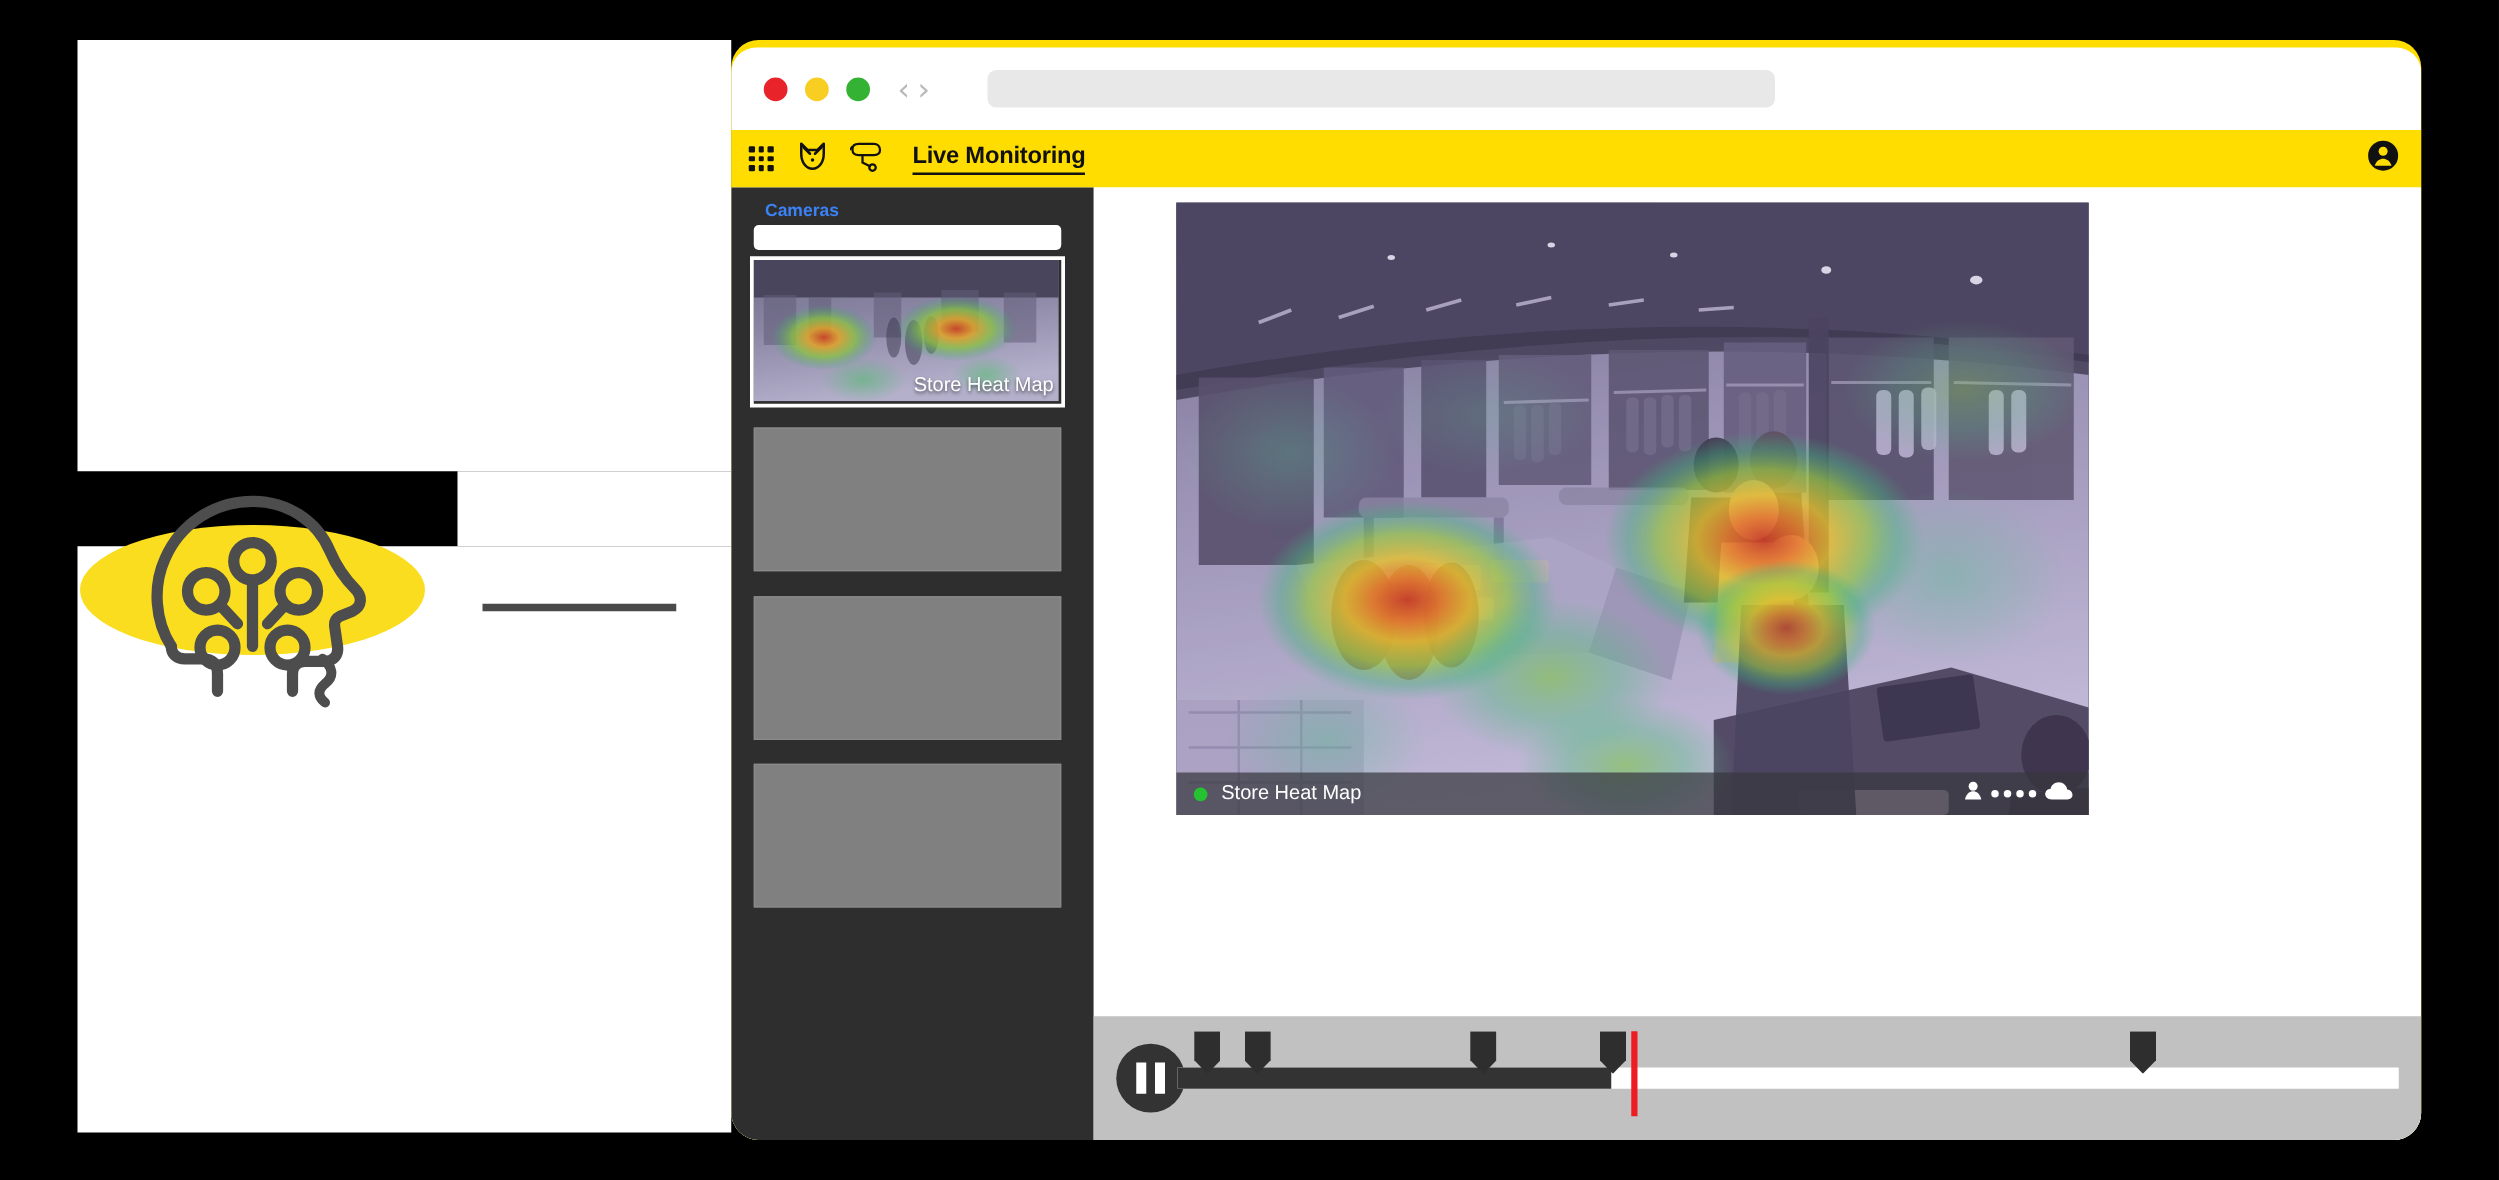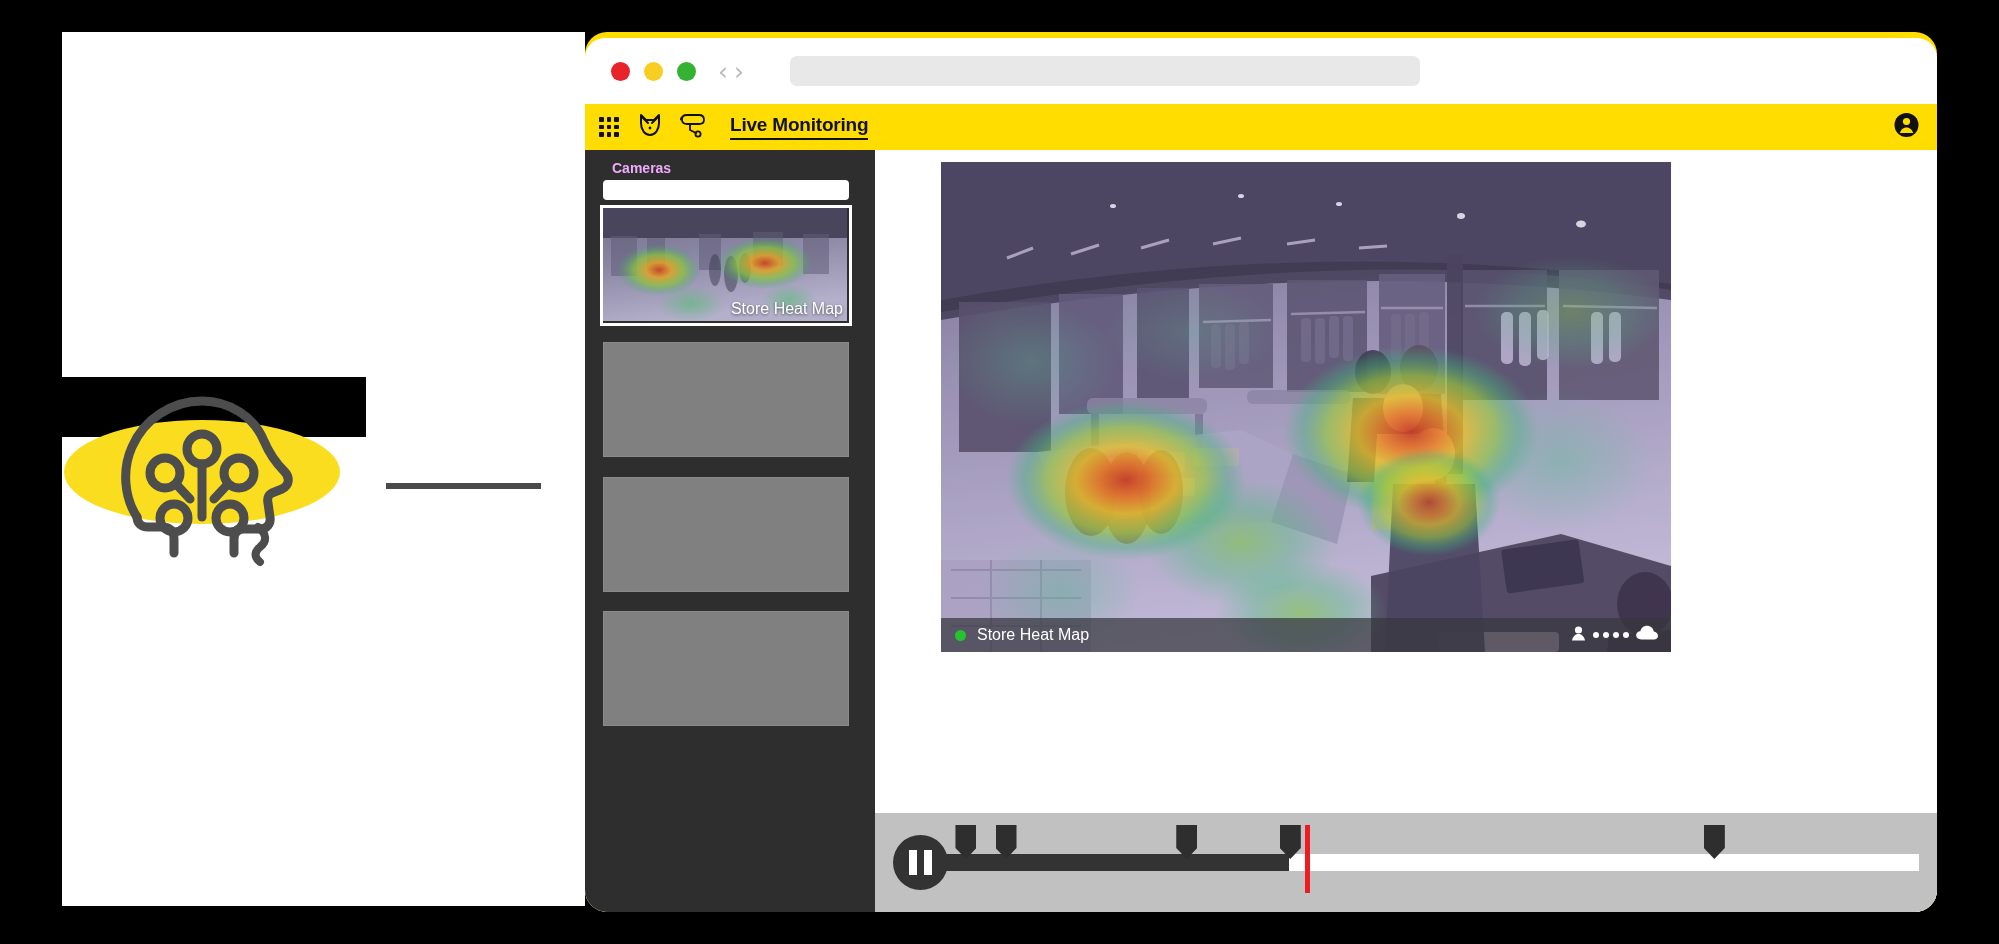--- a/index.html
+++ b/index.html
@@ -102,21 +102,21 @@
 
   
   .sidebar {
     position: absolute; left: 0; top: 0;
     width: 290px; height: 762px;
     background: #2e2e2e;
     border-radius: 0 0 0 4px;
   }
   .sidebar-title {
     position: absolute; left: 27px; top: 10px;
-    color: #f0abfc; font-size: 14px; font-weight: 600;
+    color: #3b82f6; font-size: 14px; font-weight: 600;
   }
   .search-input {
     position: absolute; left: 18px; top: 30px;
     width: 246px; height: 20px;
     background: #fff; border: none; border-radius: 4px;
     outline: none; padding: 0 8px; font-size: 12px;
     font-family: "Liberation Sans", sans-serif;
   }
   .cam-card {
     position: absolute; left: 18px;

